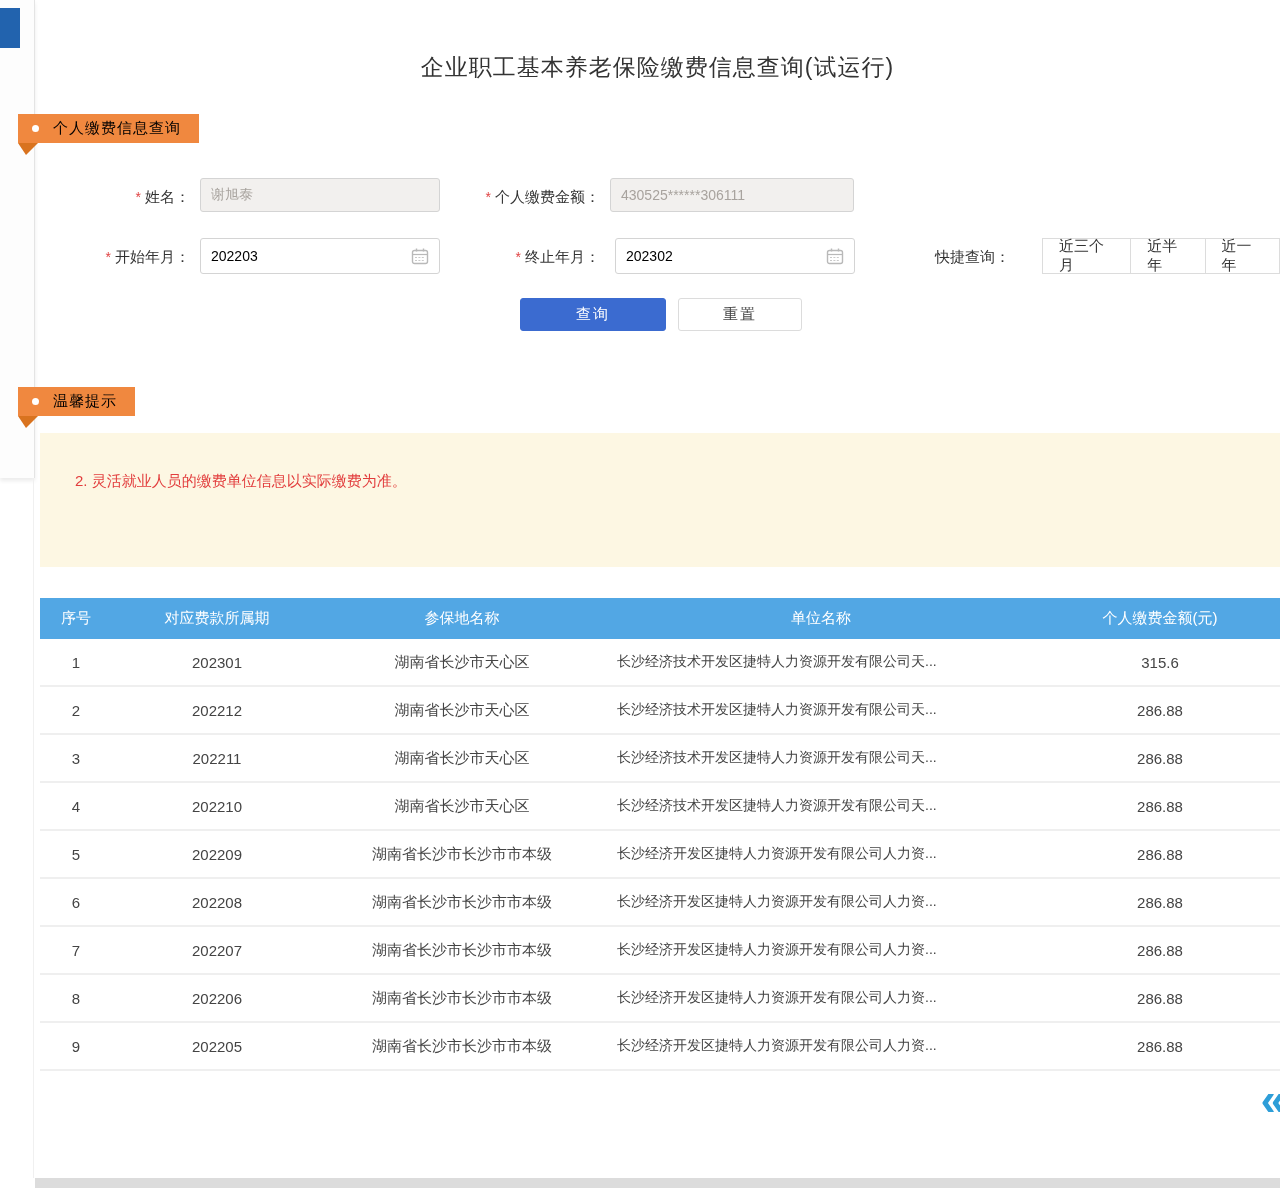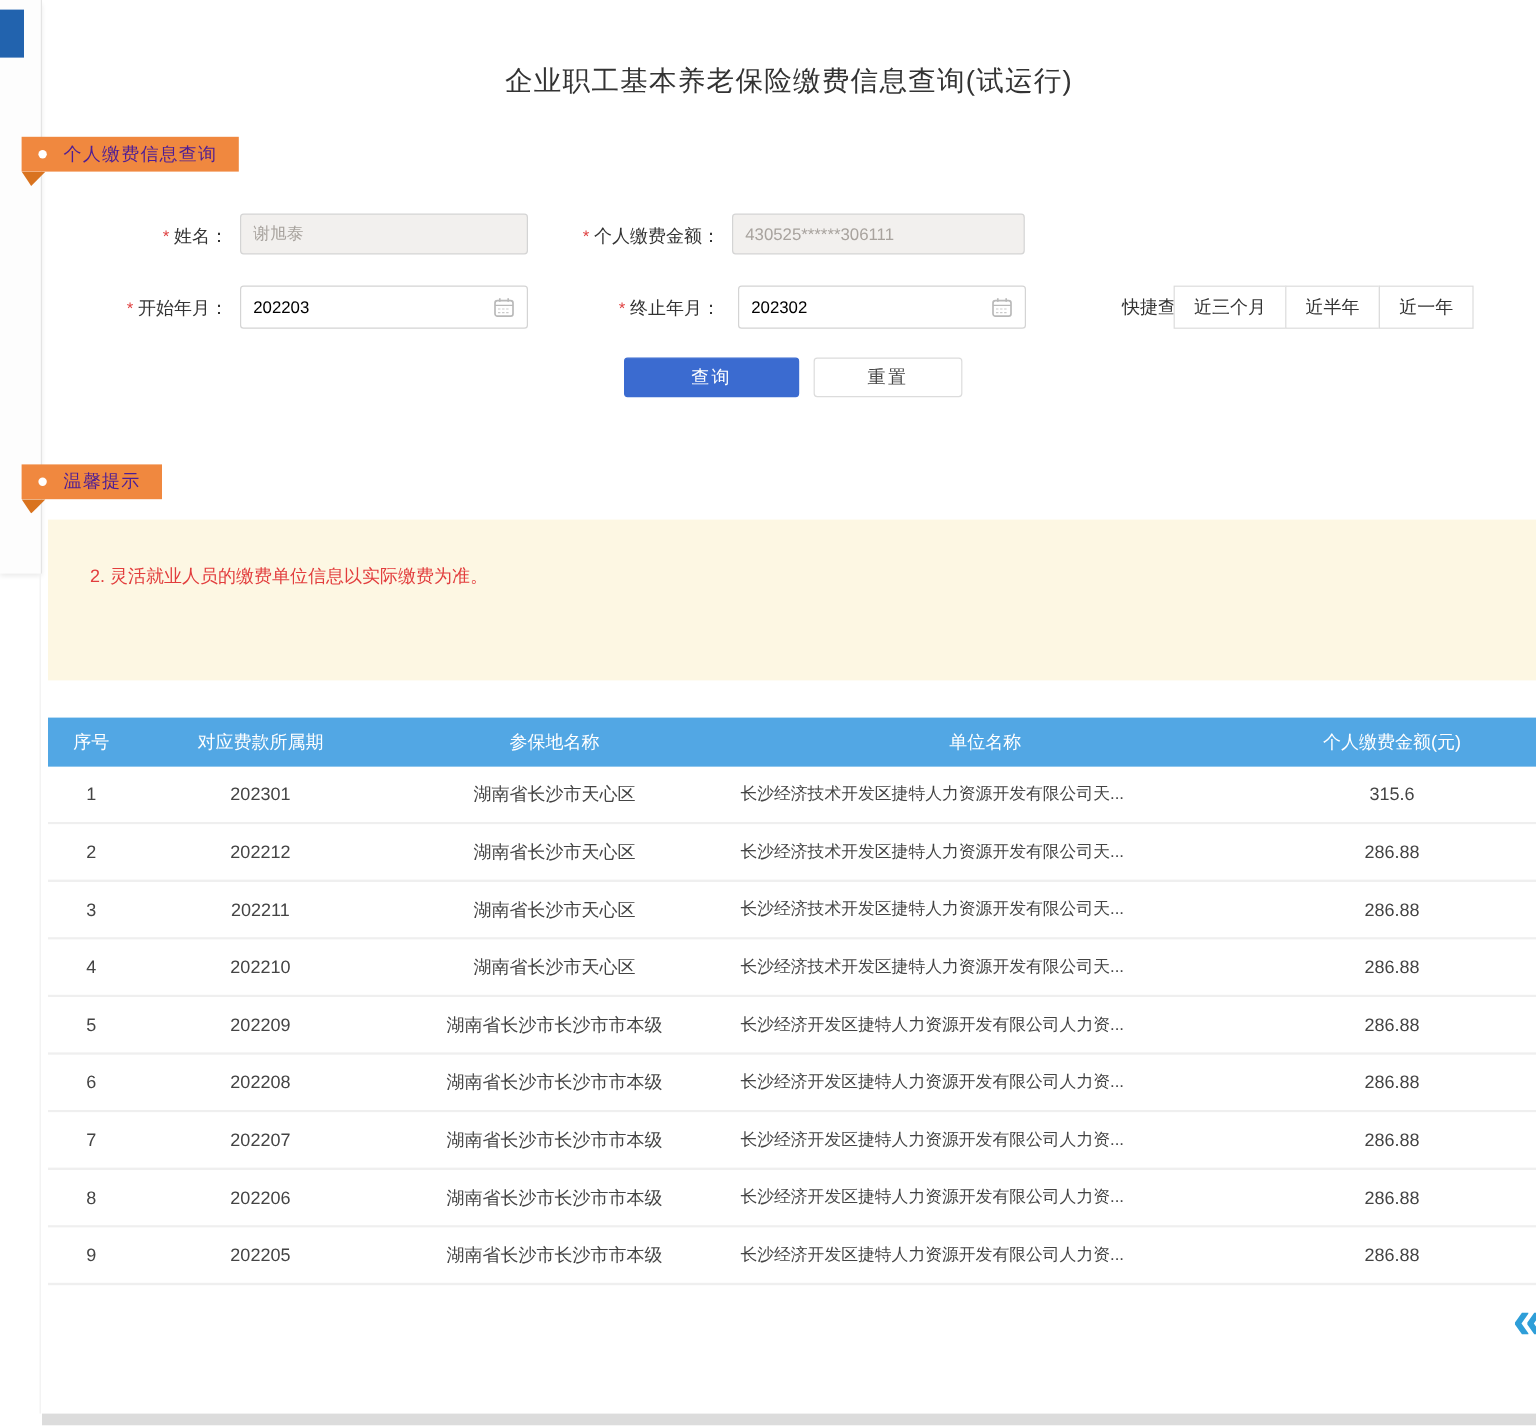--- a/index.html
+++ b/index.html
@@ -9,33 +9,33 @@
     font-family:"Liberation Sans","DejaVu Sans",sans-serif;
     color:#333;
   }
   
   .left-panel{position:absolute;left:0;top:0;width:34px;height:478px;background:#fdfdfd;border-right:1px solid #e4e4e4;box-shadow:0 3px 4px rgba(0,0,0,.08);}
   .left-line{position:absolute;left:33px;top:478px;bottom:10px;width:1px;background:#f0f0f0;}
   .corner-tab{position:absolute;left:0;top:8px;width:20px;height:40px;background:#2263ae;cursor:pointer;}
   
   .title{position:absolute;left:35px;right:0;top:52px;margin:0;text-align:center;font-size:23px;font-weight:400;color:#333;letter-spacing:1px;}
   
-  .ribbon{position:absolute;left:18px;height:29px;background:#f0883f;color:#4c1d95;display:flex;align-items:center;font-size:15px;padding:0 18px 0 14px;letter-spacing:1px;}
+  .ribbon{position:absolute;left:18px;height:29px;background:#f0883f;color:#000000;display:flex;align-items:center;font-size:15px;padding:0 18px 0 14px;letter-spacing:1px;}
   .ribbon .dot{width:7px;height:7px;border-radius:50%;background:#fff;margin-right:14px;flex:0 0 auto;}
   .ribbon .fold{position:absolute;left:0;top:100%;width:20px;height:12px;background:#d9731f;clip-path:polygon(0 0,100% 0,40% 100%);}
   .ribbon.r1{top:114px;}
   .ribbon.r2{top:387px;}
   
   .flabel{position:absolute;font-size:15px;color:#333;text-align:right;line-height:20px;}
   .req{color:#e04343;margin-right:4px;font-size:14px;}
   .inputbox{position:absolute;background:#fff;border:1px solid #d4d4d4;border-radius:3px;display:flex;align-items:center;padding:0 10px;font-size:14px;color:#000000;box-sizing:border-box;}
   .inputbox.disabled{background:#f2f0ee;color:#a8a39e;}
   .inputbox .val{flex:1;}
   .inputbox .cal{flex:0 0 auto;cursor:pointer;display:flex;}
-  .quick-group{position:absolute;left:978px;top:238px;display:flex;}
+  .quick-group{position:absolute;left:1042px;top:238px;display:flex;}
   .quick-btn{height:36px;box-sizing:border-box;border:1px solid #dcdcdc;background:#fff;display:flex;align-items:center;justify-content:center;font-size:15px;color:#333;padding:0 16px;margin-left:-1px;cursor:pointer;}
   .quick-btn:first-child{margin-left:0;}
   .btn{position:absolute;height:33px;box-sizing:border-box;border-radius:3px;display:flex;align-items:center;justify-content:center;font-size:15px;cursor:pointer;letter-spacing:2px;}
   .btn.primary{left:520px;top:298px;width:146px;background:#3b6bd0;color:#fff;border:1px solid #3b6bd0;}
   .btn.plain{left:678px;top:298px;width:124px;background:#fff;color:#444;border:1px solid #dcdcdc;}
   
   .tipsbox{position:absolute;left:40px;right:0;top:433px;height:134px;background:#fdf7e3;box-sizing:border-box;padding:35px 20px 0 35px;}
   .tipsbox .line{font-size:15px;color:#e23d3d;line-height:25px;}
   
   .table{position:absolute;left:40px;top:598px;width:1240px;}

